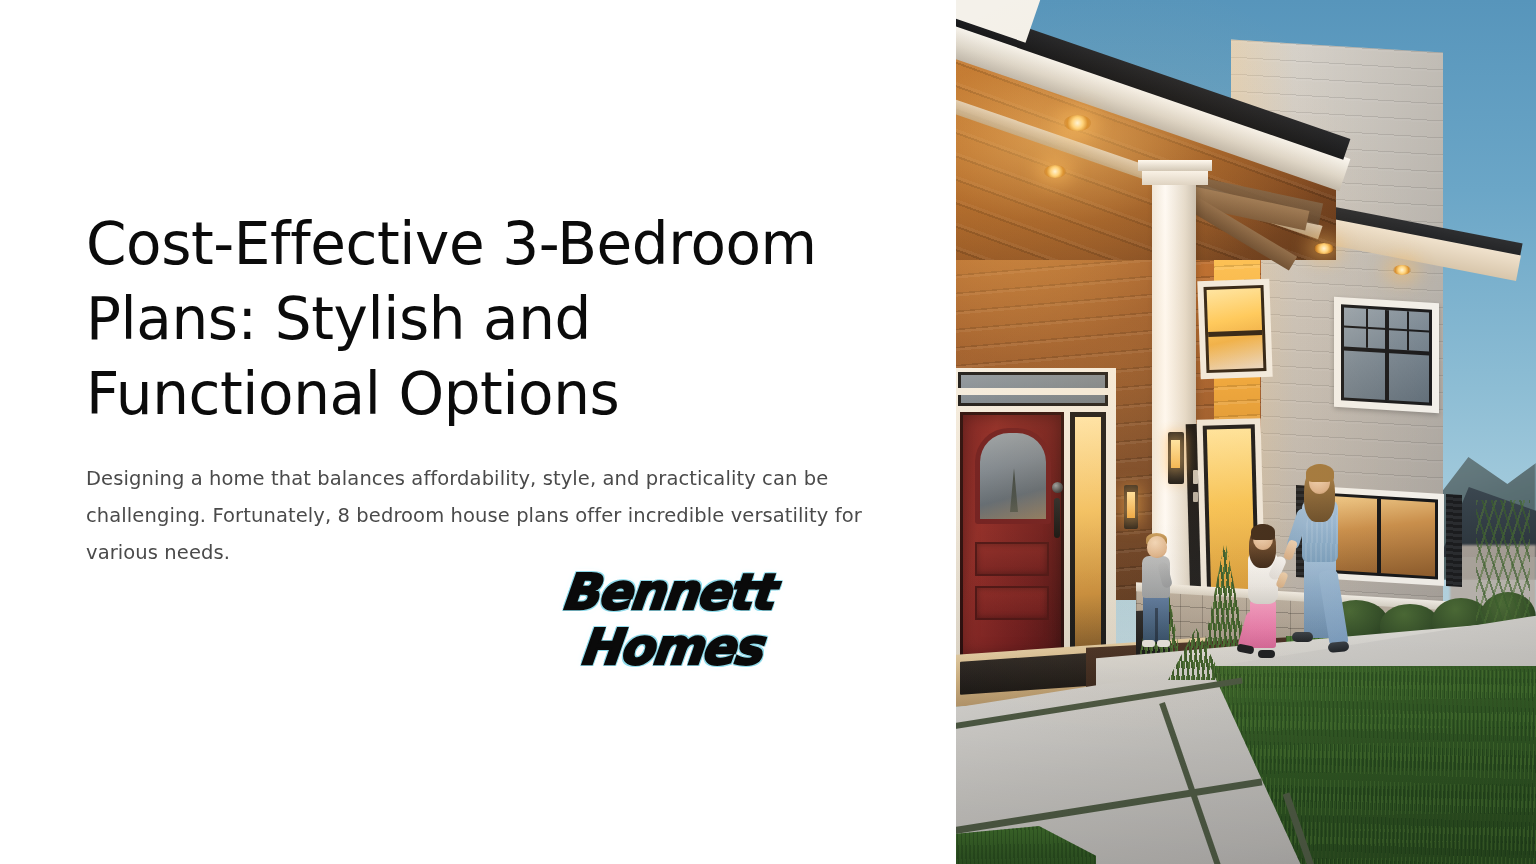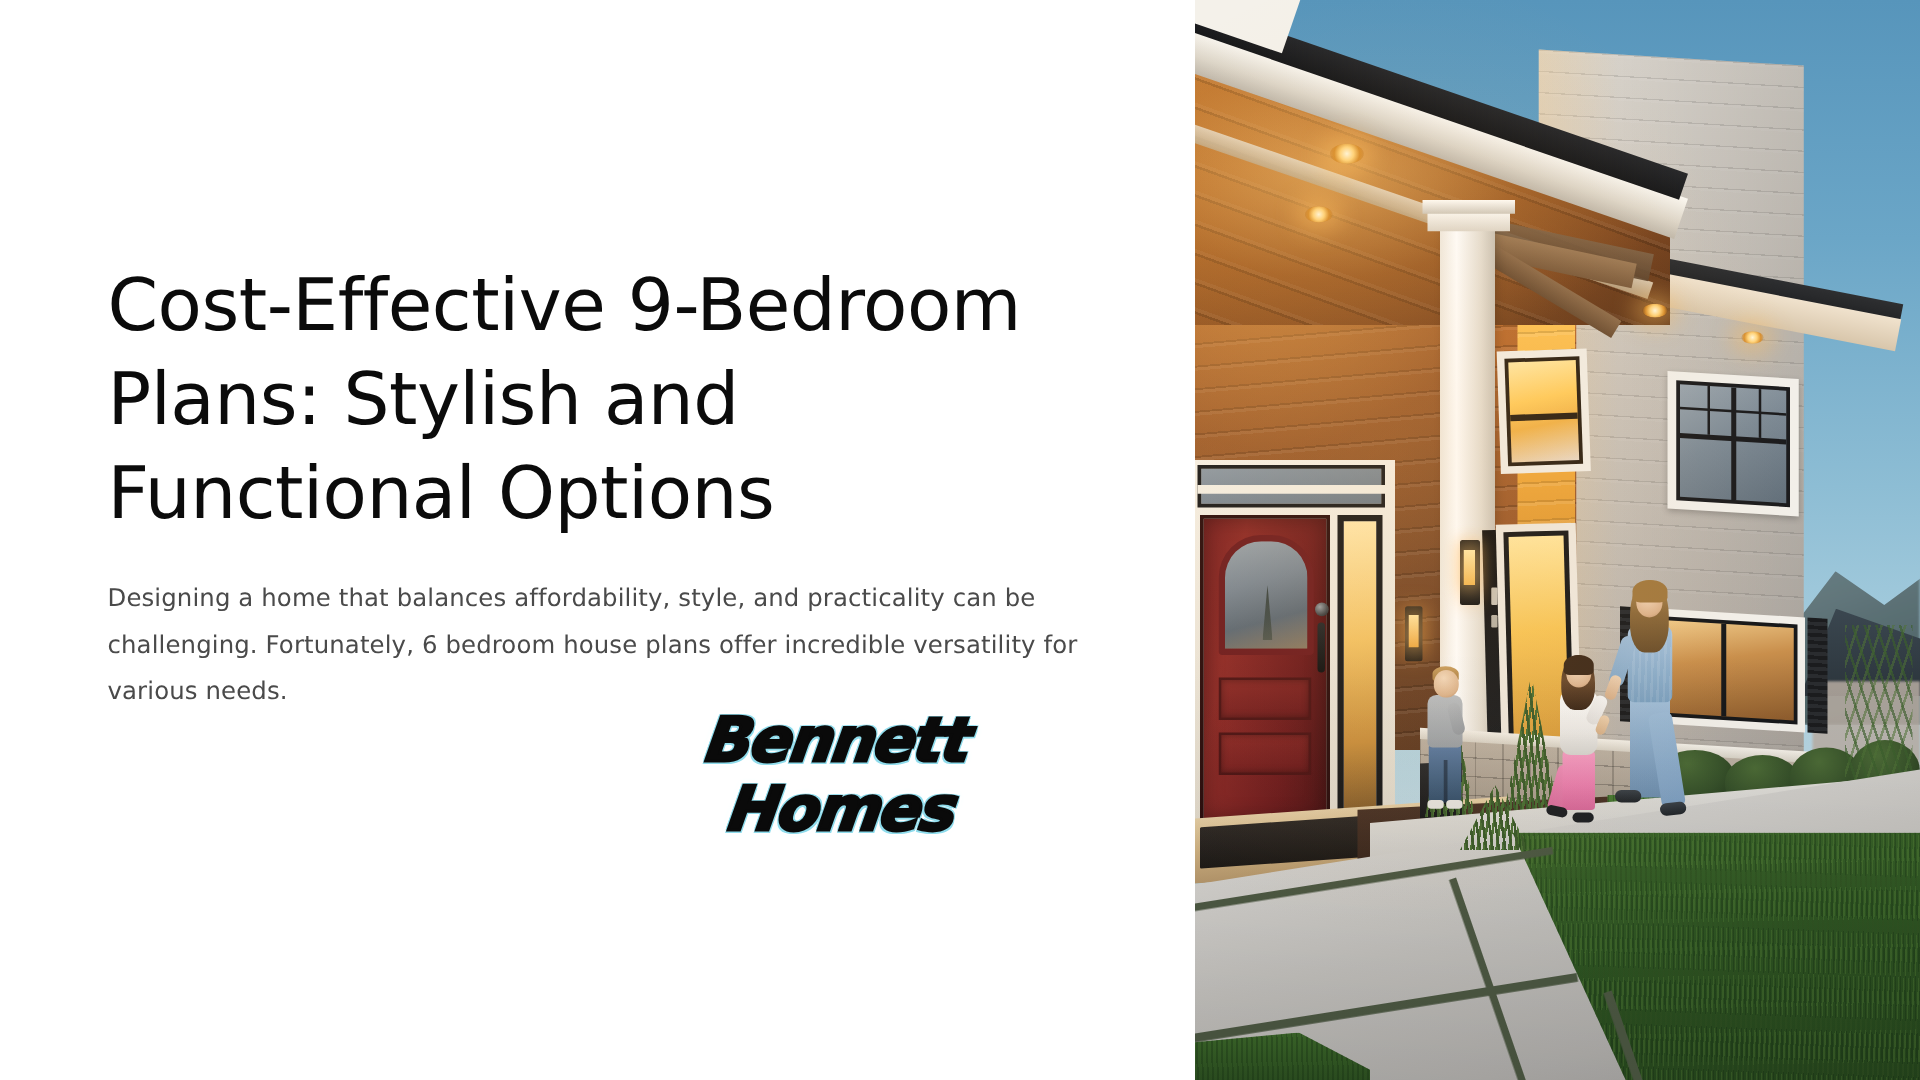--- a/index.html
+++ b/index.html
@@ -917,25 +917,25 @@
     pointer-events: none;
   }
 </style>
 </head>
 <body>
 
 <div class="slide">
 
   <div class="text-panel">
 
-    <h1 class="title">Cost-Effective 9-Bedroom
+    <h1 class="title">Cost-Effective 3-Bedroom
 Plans: Stylish and
 Functional Options</h1>
 
-    <p class="subtitle">Designing a home that balances affordability, style, and practicality can be challenging. Fortunately, 6 bedroom house plans offer incredible versatility for various needs.</p>
+    <p class="subtitle">Designing a home that balances affordability, style, and practicality can be challenging. Fortunately, 8 bedroom house plans offer incredible versatility for various needs.</p>
 
     <div class="logo">
       <div class="logo-line logo-line-1">Bennett</div>
       <div class="logo-line logo-line-2">Homes</div>
     </div>
 
   </div>
 
   <div class="photo-panel">
 

